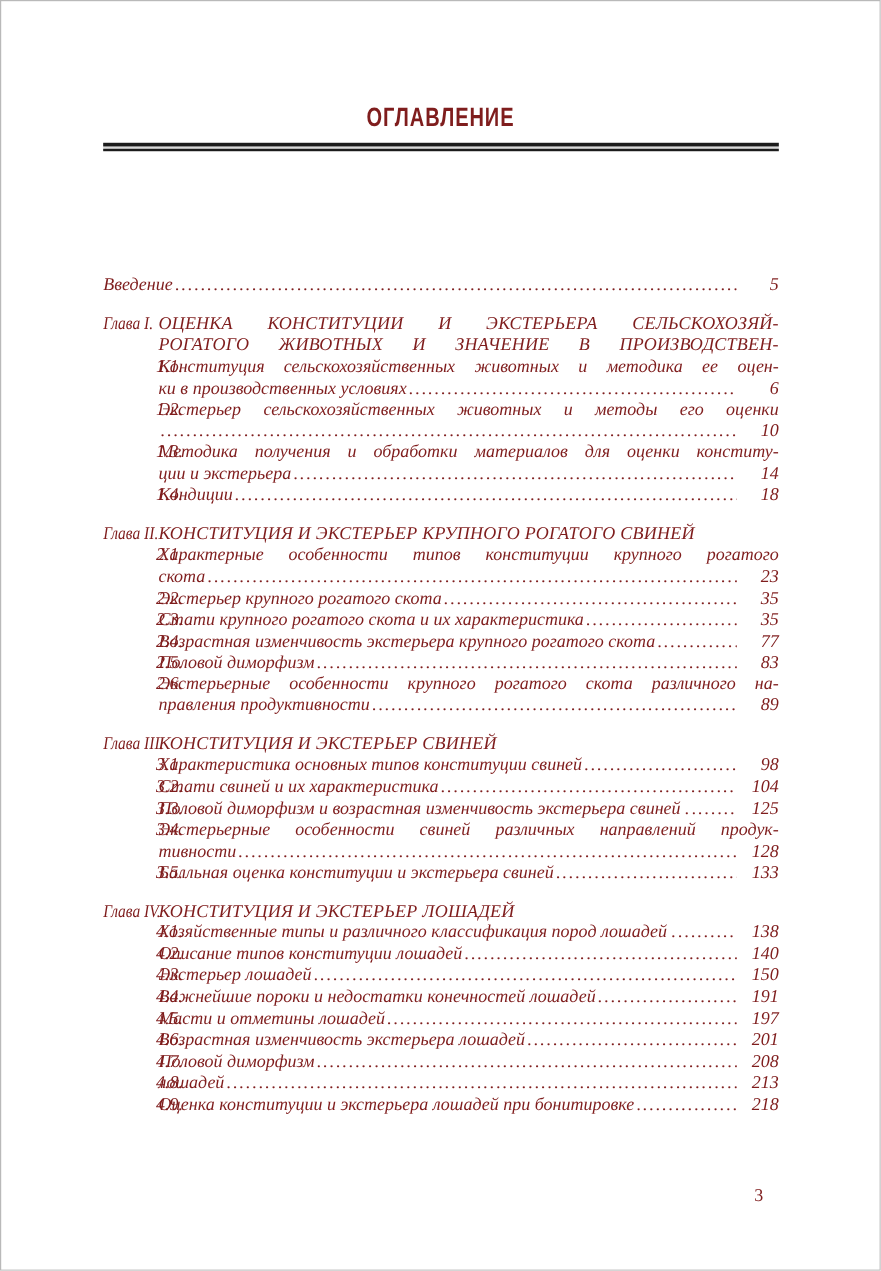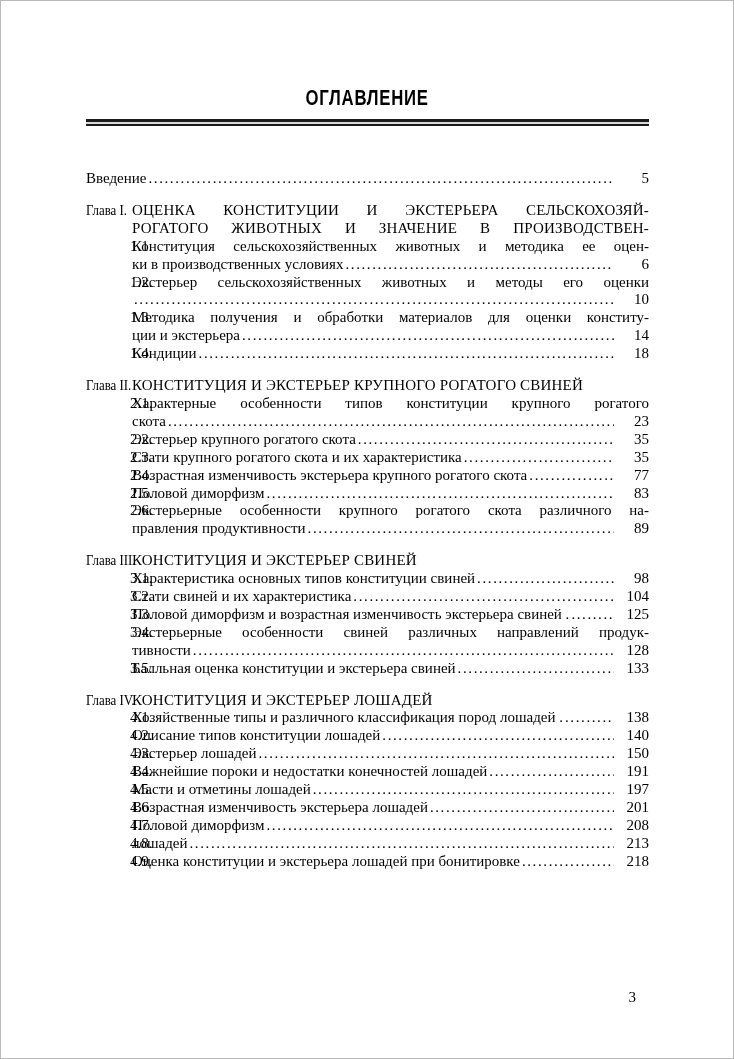--- a/index.html
+++ b/index.html
@@ -4,21 +4,21 @@
 <style>
   html,body{margin:0;padding:0;background:#ffffff;}
   .sheet{
     position:relative;
     width:734px;height:1059px;
     box-sizing:border-box;
     background:#ffffff;
     border:1px solid #b9b9b9;
     font-family:"Liberation Serif","DejaVu Serif",serif;
     font-size:15px;
-    color:#000000;
+    color:#7f1d1d;
     overflow:hidden;
   }
   .content{
     position:absolute;
     left:85px;
     width:563px;
     top:0;
   }
   .title-wrap{
     margin-top:84px;
@@ -37,22 +37,23 @@
     white-space:nowrap;
   }
   .rule{
     margin-top:8px;
     height:2px;
     background:#d9d9d9;
     border-top:3px solid #1c1c1c;
     border-bottom:2px solid #1c1c1c;
   }
   .toc{
-    margin-top:44px;
+    margin-top:104px;
     line-height:17.9px;
+    font-style:italic;
   }
   .section{margin-top:14px;}
   .entry{position:relative;padding-left:46px;}
   .entry.noindent{padding-left:0;}
   .num{position:absolute;left:44px;top:0;white-space:nowrap;}
   .num-ch{
     left:0;
     display:inline-block;
     transform:scaleX(0.86);
     transform-origin:0 50%;

